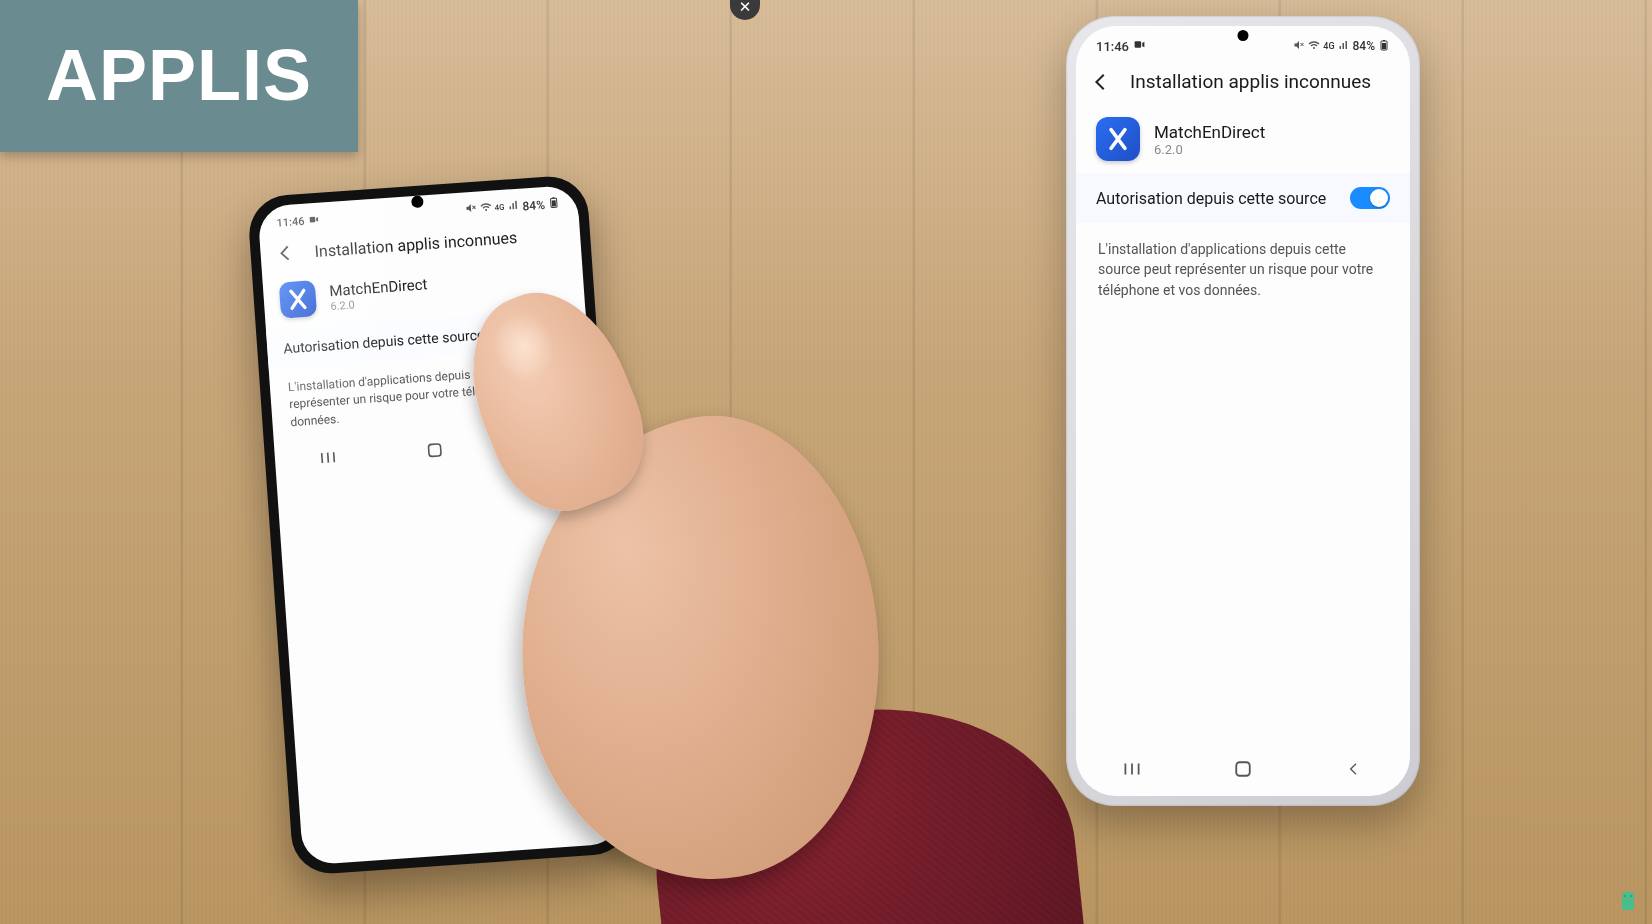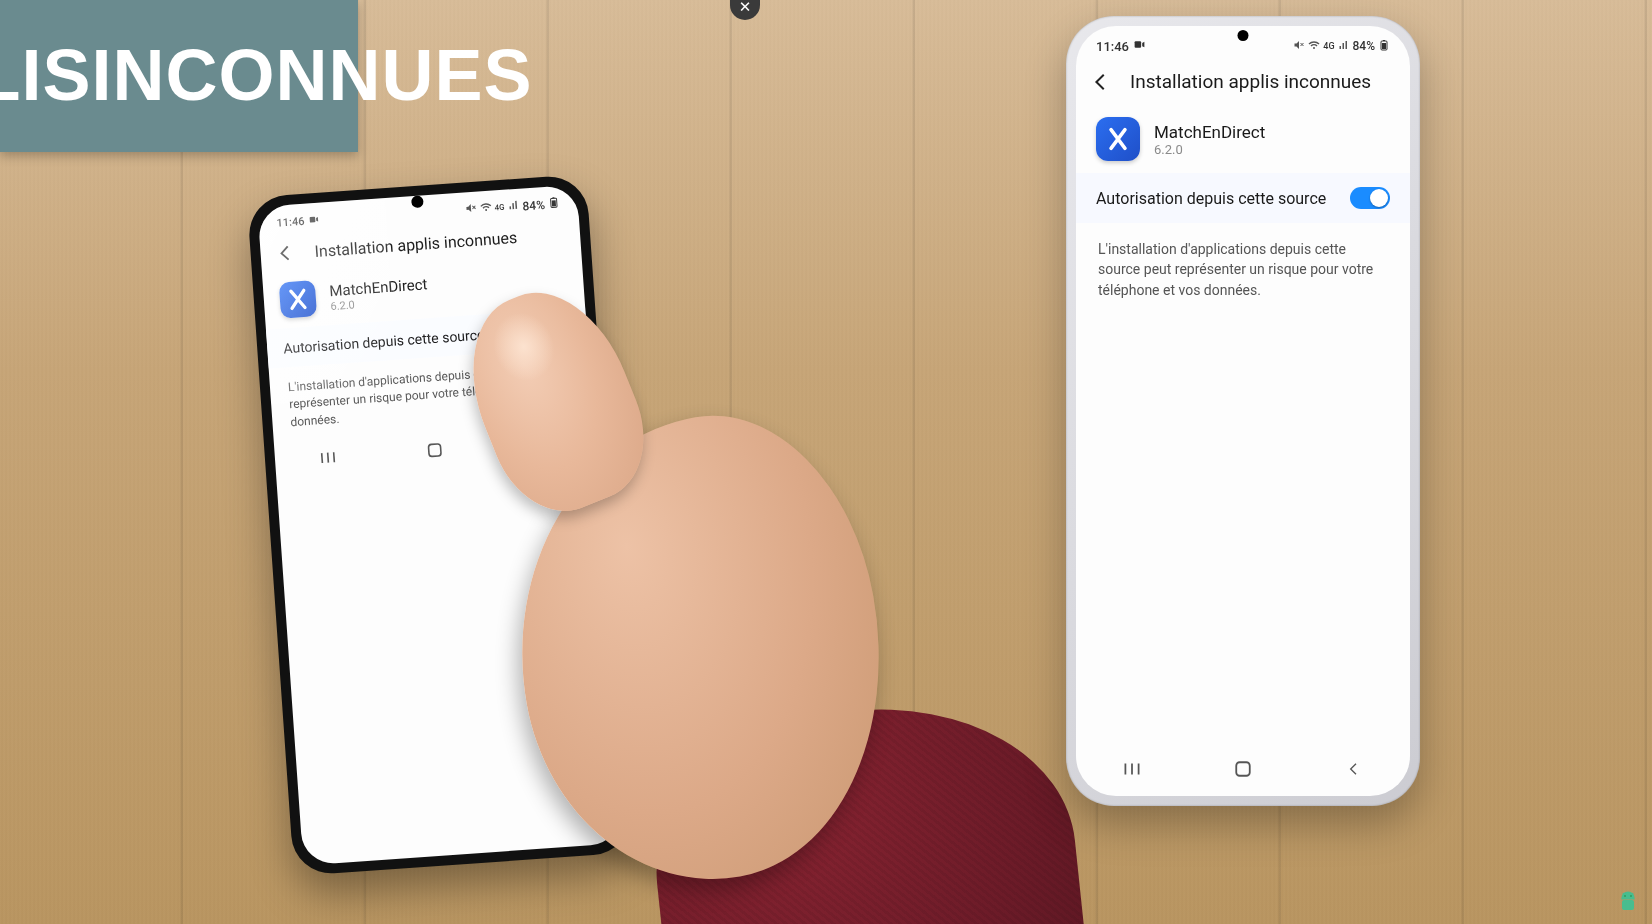--- a/index.html
+++ b/index.html
@@ -316,21 +316,20 @@
   }
 
 </style>
 </head>
 <body>
 
 <div class="wood-bg"></div>
 
 <div class="title-badge">
   <span>APPLIS</span>
-  <span>INCONNUES</span>
 </div>
 
 <div class="close-btn">
   <span>✕</span>
 </div>
 
 <div class="phone-left-wrap">
   <div class="phone-left">
     <div class="camera-hole"></div>
     <div class="screen">

